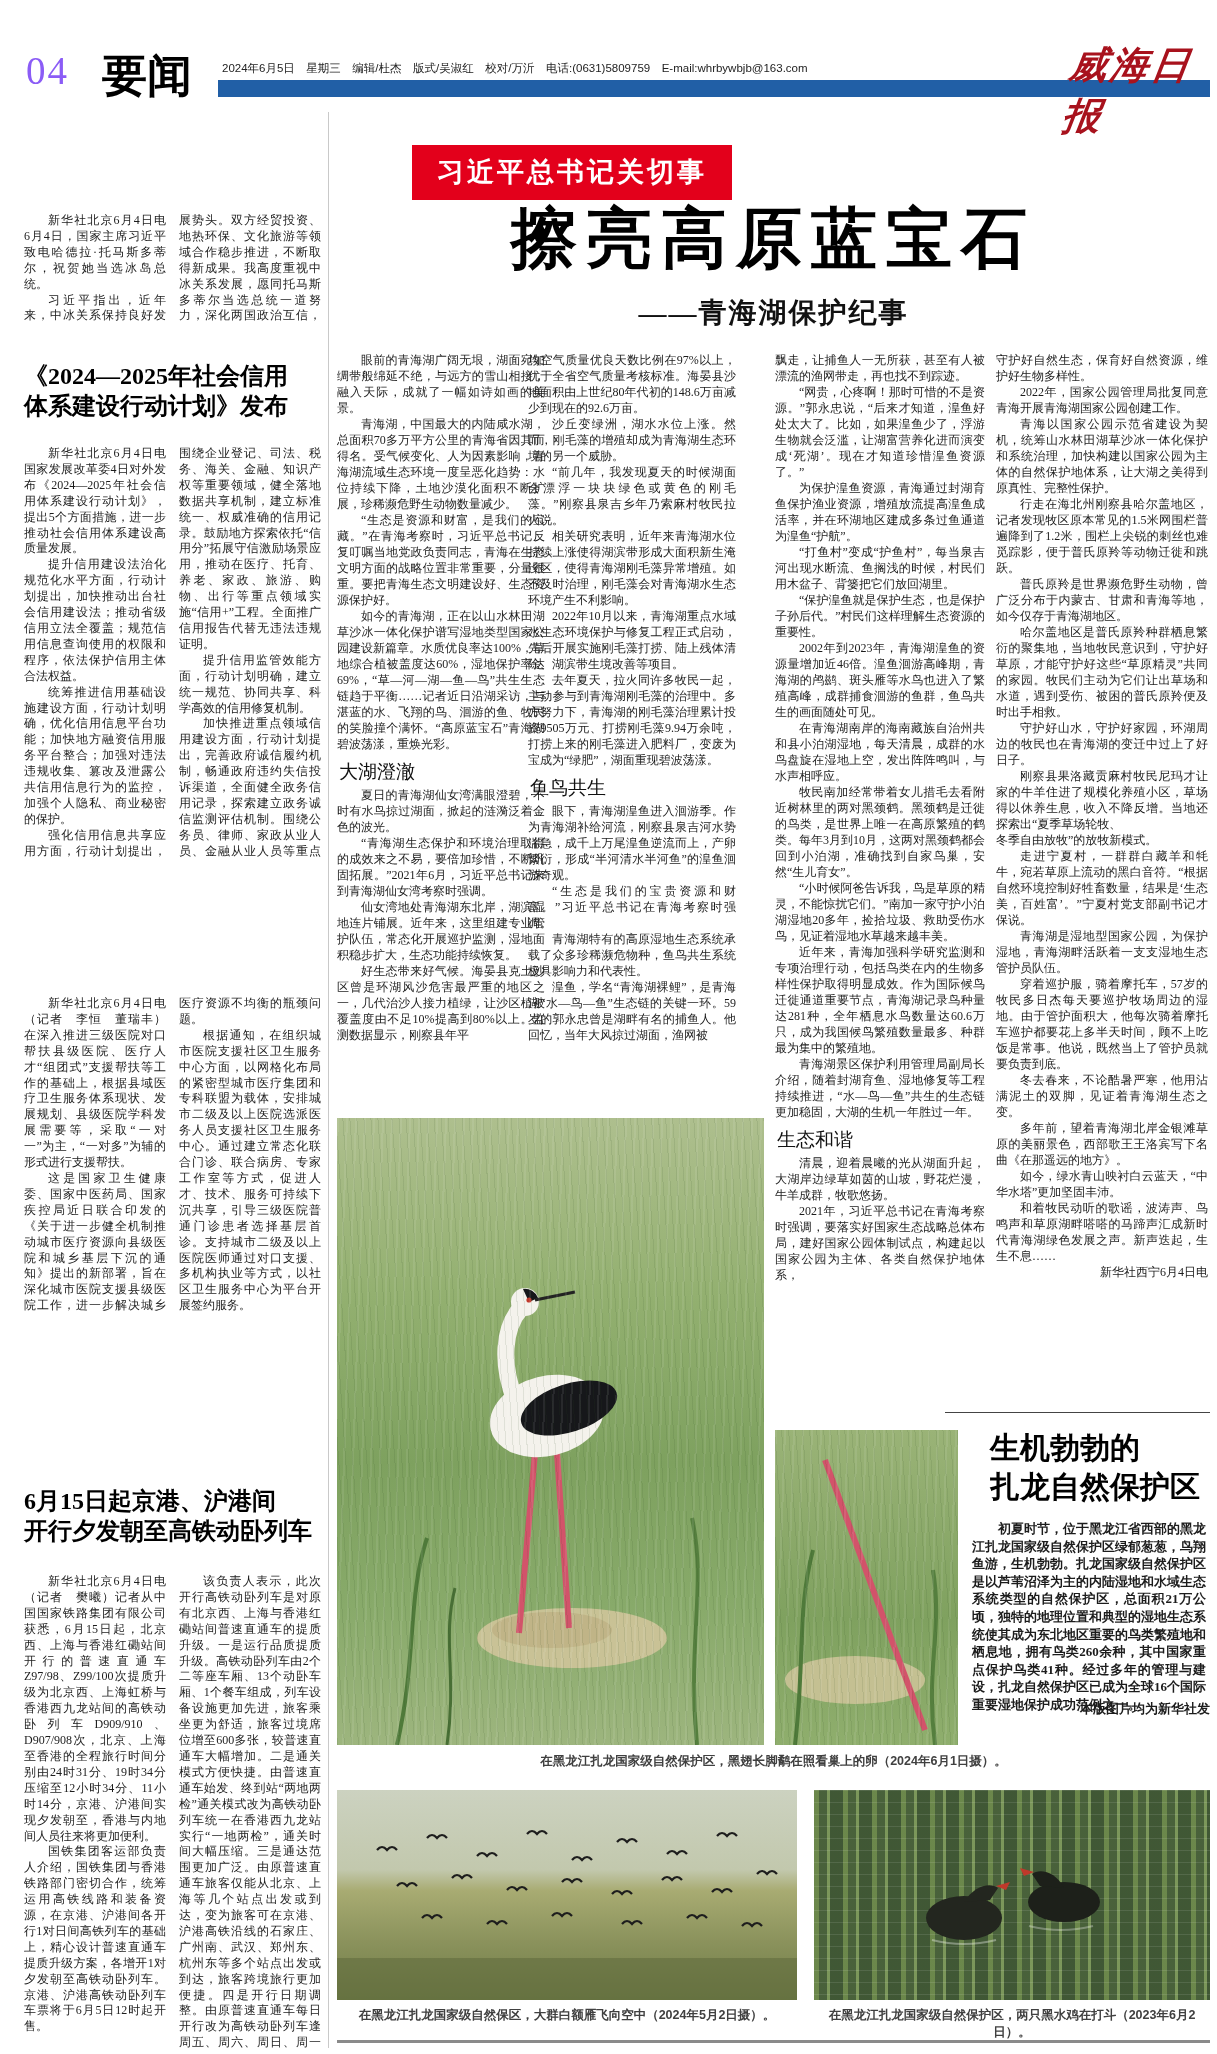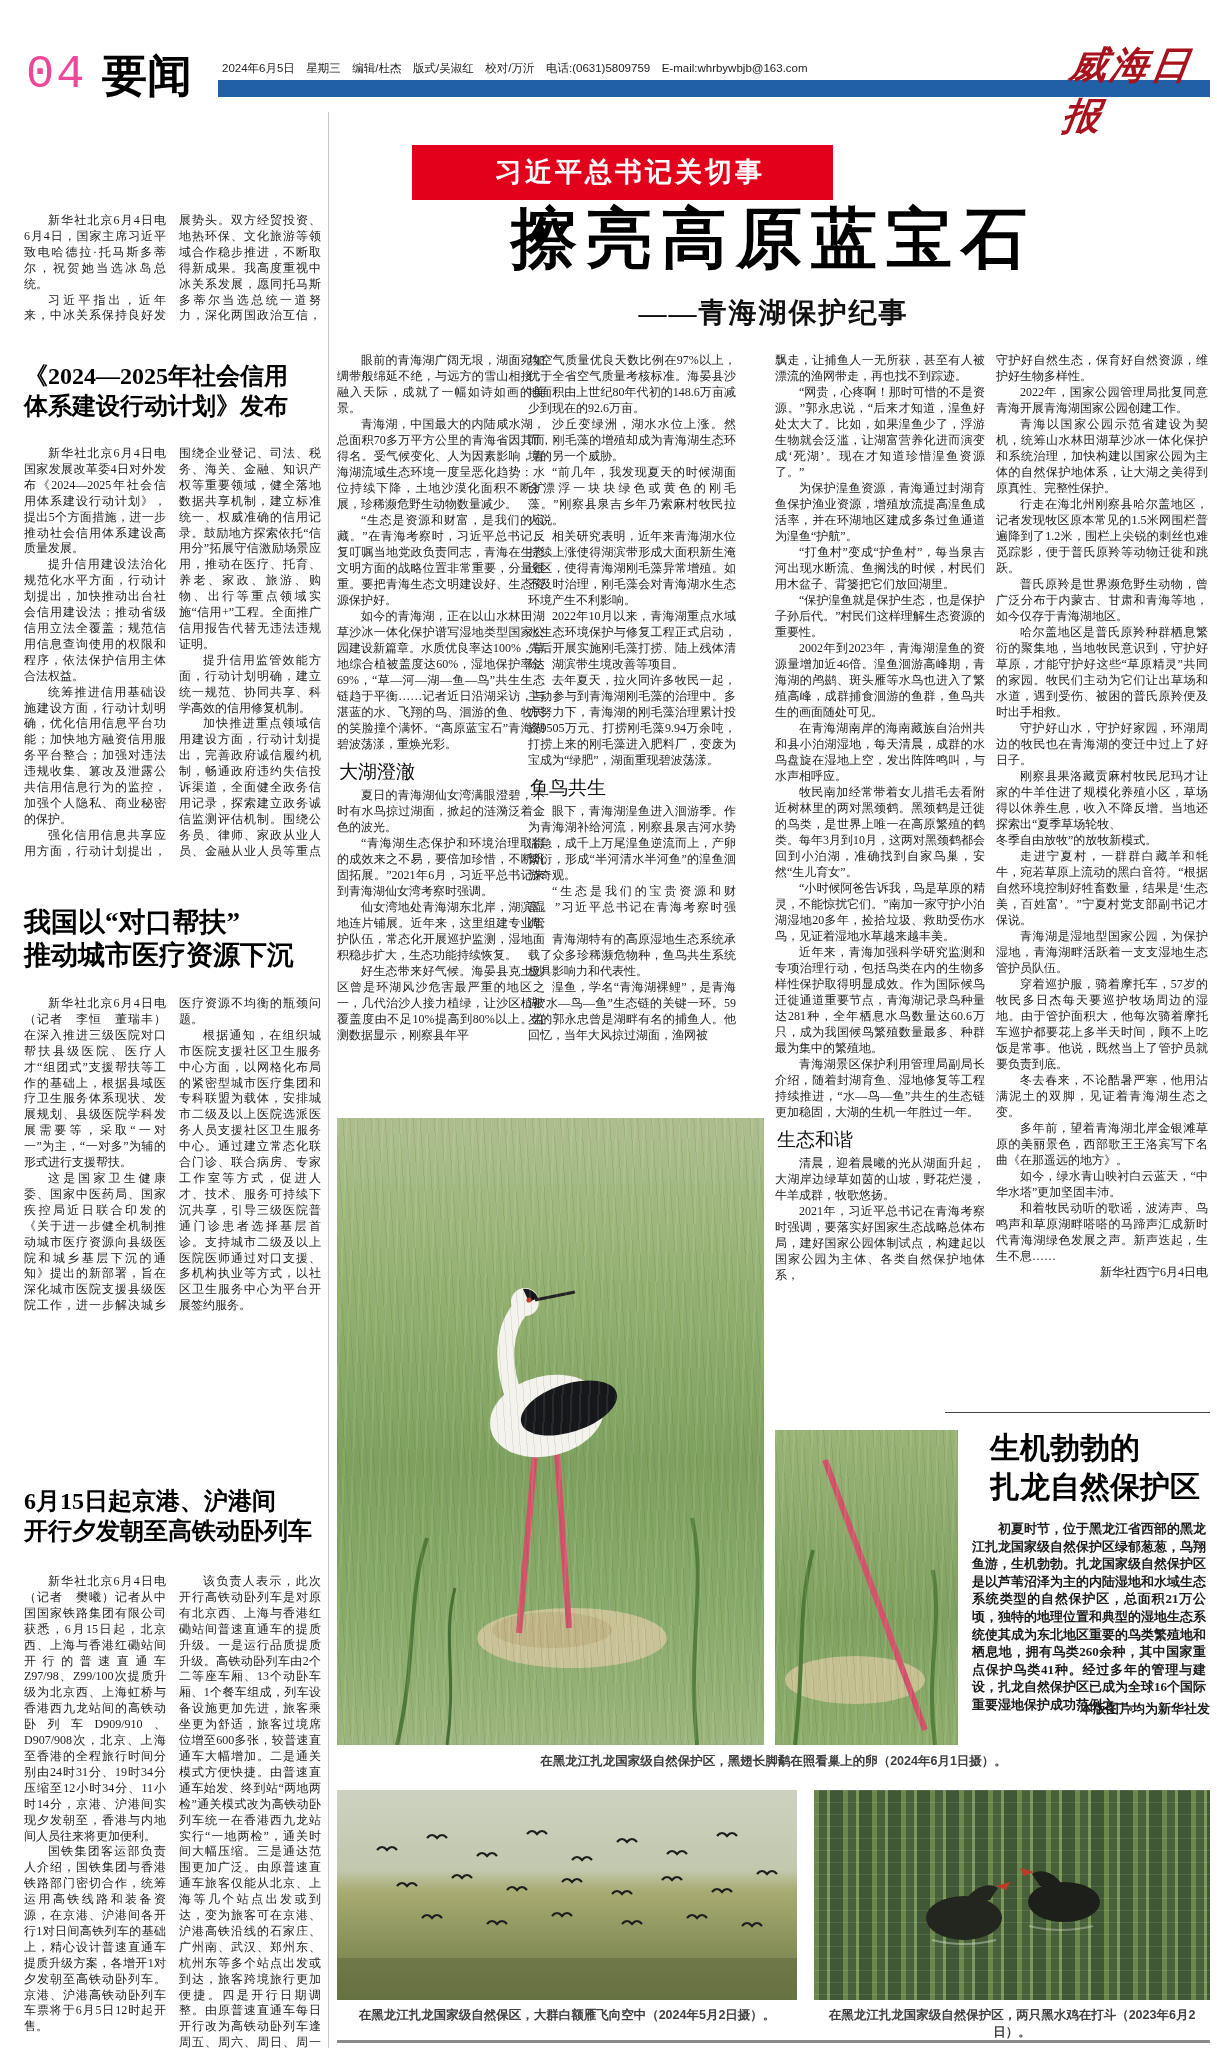--- a/index.html
+++ b/index.html
@@ -1,20 +1,20 @@
 <!DOCTYPE html>
 <html><head>
 <meta charset="utf-8">
 <style>
   html,body{margin:0;padding:0;background:#e8e8e8;}
   .page{position:relative;width:1217px;height:2054px;background:#ffffff;margin:0 auto;
         font-family:"Liberation Serif","DejaVu Serif",serif;color:#1c1c1c;overflow:hidden;}
   .abs{position:absolute;}
   
-  .pageno{font-family:Liberation Mono, monospace;font-size:47px;font-weight:400;color:#ec4899;letter-spacing:2px;}
+  .pageno{font-family:Liberation Serif, serif;font-size:39px;font-weight:400;color:#8b5cf6;letter-spacing:2px;}
   .secname{font-family:"Liberation Sans","DejaVu Sans",sans-serif;font-size:45px;font-weight:900;color:#000;}
   .dateline{font-family:"Liberation Sans","DejaVu Sans",sans-serif;font-size:11.5px;color:#222;white-space:nowrap;}
   .bluebar{background:#215fa6;}
   .masthead{font-size:38px;font-weight:bold;font-style:italic;color:#a8121d;transform:skewX(-8deg);letter-spacing:3px;}
   
   .lh{font-weight:900;color:#000;line-height:1.24;}
   .lh div{white-space:nowrap;}
   .lh-a{font-size:27px;} .lh-b{font-size:24px;} .lh-c{font-size:27px;} .lh-d{font-size:24px;}
   .lbody{column-count:2;column-gap:13px;text-align:justify;font-size:12px;line-height:15.9px;overflow:hidden;}
   .lbody p,.colbody p{margin:0;text-indent:2em;}
@@ -74,41 +74,37 @@
     </div>
   <div class="abs lbody" style="left:24px;top:446px;width:297px;height:416px;">
       <p>新华社北京6月4日电　国家发展改革委4日对外发布《2024—2025年社会信用体系建设行动计划》，提出5个方面措施，进一步推动社会信用体系建设高质量发展。</p>
       <p>提升信用建设法治化规范化水平方面，行动计划提出，加快推动出台社会信用建设法；推动省级信用立法全覆盖；规范信用信息查询使用的权限和程序，依法保护信用主体合法权益。</p>
       <p>统筹推进信用基础设施建设方面，行动计划明确，优化信用信息平台功能；加快地方融资信用服务平台整合；加强对违法违规收集、篡改及泄露公共信用信息行为的监控，加强个人隐私、商业秘密的保护。</p>
       <p>强化信用信息共享应用方面，行动计划提出，围绕企业登记、司法、税务、海关、金融、知识产权等重要领域，健全落地数据共享机制，建立标准统一、权威准确的信用记录。鼓励地方探索依托“信用分”拓展守信激励场景应用，推动在医疗、托育、养老、家政、旅游、购物、出行等重点领域实施“信用+”工程。全面推广信用报告代替无违法违规证明。</p>
       <p>提升信用监管效能方面，行动计划明确，建立统一规范、协同共享、科学高效的信用修复机制。</p>
       <p>加快推进重点领域信用建设方面，行动计划提出，完善政府诚信履约机制，畅通政府违约失信投诉渠道，全面健全政务信用记录，探索建立政务诚信监测评估机制。围绕公务员、律师、家政从业人员、金融从业人员等重点职业人群，探索建立和完善个人信用记录形成机制，及时归集有关人员在相关活动中形成的信用信息。</p>
     </div>
 
-  <div class="abs lh lh-c" style="left:24px;top:906px;">
-      <div>我国以“对口帮扶”</div>
-      <div>推动城市医疗资源下沉</div>
-    </div>
   <div class="abs lbody" style="left:24px;top:996px;width:297px;height:458px;">
       <p>新华社北京6月4日电（记者　李恒　董瑞丰）在深入推进三级医院对口帮扶县级医院、医疗人才“组团式”支援帮扶等工作的基础上，根据县域医疗卫生服务体系现状、发展规划、县级医院学科发展需要等，采取“一对一”为主，“一对多”为辅的形式进行支援帮扶。</p>
       <p>这是国家卫生健康委、国家中医药局、国家疾控局近日联合印发的《关于进一步健全机制推动城市医疗资源向县级医院和城乡基层下沉的通知》提出的新部署，旨在深化城市医院支援县级医院工作，进一步解决城乡医疗资源不均衡的瓶颈问题。</p>
       <p>根据通知，在组织城市医院支援社区卫生服务中心方面，以网格化布局的紧密型城市医疗集团和专科联盟为载体，安排城市二级及以上医院选派医务人员支援社区卫生服务中心。通过建立常态化联合门诊、联合病房、专家工作室等方式，促进人才、技术、服务可持续下沉共享，引导三级医院普通门诊患者选择基层首诊。支持城市二级及以上医院医师通过对口支援、多机构执业等方式，以社区卫生服务中心为平台开展签约服务。</p>
     </div>
 
   <div class="abs lh lh-d" style="left:24px;top:1487px;">
       <div>6月15日起京港、沪港间</div>
       <div>开行夕发朝至高铁动卧列车</div>
     </div>
   <div class="abs lbody" style="left:24px;top:1574px;width:297px;height:480px;">
       <p>新华社北京6月4日电（记者　樊曦）记者从中国国家铁路集团有限公司获悉，6月15日起，北京西、上海与香港红磡站间开行的普速直通车Z97/98、Z99/100次提质升级为北京西、上海虹桥与香港西九龙站间的高铁动卧列车D909/910、D907/908次，北京、上海至香港的全程旅行时间分别由24时31分、19时34分压缩至12小时34分、11小时14分，京港、沪港间实现夕发朝至，香港与内地间人员往来将更加便利。</p>
       <p>国铁集团客运部负责人介绍，国铁集团与香港铁路部门密切合作，统筹运用高铁线路和装备资源，在京港、沪港间各开行1对日间高铁列车的基础上，精心设计普速直通车提质升级方案，各增开1对夕发朝至高铁动卧列车。京港、沪港高铁动卧列车车票将于6月5日12时起开售。</p>
       <p>该负责人表示，此次开行高铁动卧列车是对原有北京西、上海与香港红磡站间普速直通车的提质升级。一是运行品质提质升级。高铁动卧列车由2个二等座车厢、13个动卧车厢、1个餐车组成，列车设备设施更加先进，旅客乘坐更为舒适，旅客过境席位增至600多张，较普速直通车大幅增加。二是通关模式方便快捷。由普速直通车始发、终到站“两地两检”通关模式改为高铁动卧列车统一在香港西九龙站实行“一地两检”，通关时间大幅压缩。三是通达范围更加广泛。由原普速直通车旅客仅能从北京、上海等几个站点出发或到达，变为旅客可在京港、沪港高铁沿线的石家庄、广州南、武汉、郑州东、杭州东等多个站点出发或到达，旅客跨境旅行更加便捷。四是开行日期调整。由原普速直通车每日开行改为高铁动卧列车逢周五、周六、周日、周一开行模式，每周开行数量由普速直通车的14列增至高铁动卧列车的16列，为旅客周末跨境往返提供便利。</p>
     </div>
 
-  <div class="abs banner" style="left:412px;top:145px;width:406px;height:55px;padding-left:15px;">习近平总书记关切事</div>
+  <div class="abs banner" style="left:412px;top:145px;width:320px;height:55px;">习近平总书记关切事</div>
   <div class="abs bigtitle" style="left:337px;top:203px;width:873px;">擦亮高原蓝宝石</div>
   <div class="abs subtitle" style="left:337px;top:294px;width:873px;">——青海湖保护纪事</div>
 
   <div class="abs colbody" style="left:337px;top:352px;width:208px;height:756px;">
       <p>眼前的青海湖广阔无垠，湖面宛如绸带般绵延不绝，与远方的雪山相接，融入天际，成就了一幅如诗如画的美景。</p>
       <p>青海湖，中国最大的内陆咸水湖，总面积70多万平方公里的青海省因其而得名。受气候变化、人为因素影响，青海湖流域生态环境一度呈恶化趋势：水位持续下降，土地沙漠化面积不断扩展，珍稀濒危野生动物数量减少。</p>
       <p>“生态是资源和财富，是我们的宝藏。”在青海考察时，习近平总书记反复叮嘱当地党政负责同志，青海在生态文明方面的战略位置非常重要，分量很重。要把青海生态文明建设好、生态资源保护好。</p>
       <p>如今的青海湖，正在以山水林田湖草沙冰一体化保护谱写湿地类型国家公园建设新篇章。水质优良率达100%，草地综合植被盖度达60%，湿地保护率达69%，“草—河—湖—鱼—鸟”共生生态链趋于平衡……记者近日沿湖采访，与湛蓝的水、飞翔的鸟、洄游的鱼、牧民的笑脸撞个满怀。“高原蓝宝石”青海湖碧波荡漾，重焕光彩。</p>
       <h3 class="sec">大湖澄澈</h3>
       <p>夏日的青海湖仙女湾满眼澄碧，不时有水鸟掠过湖面，掀起的涟漪泛着金色的波光。</p>

